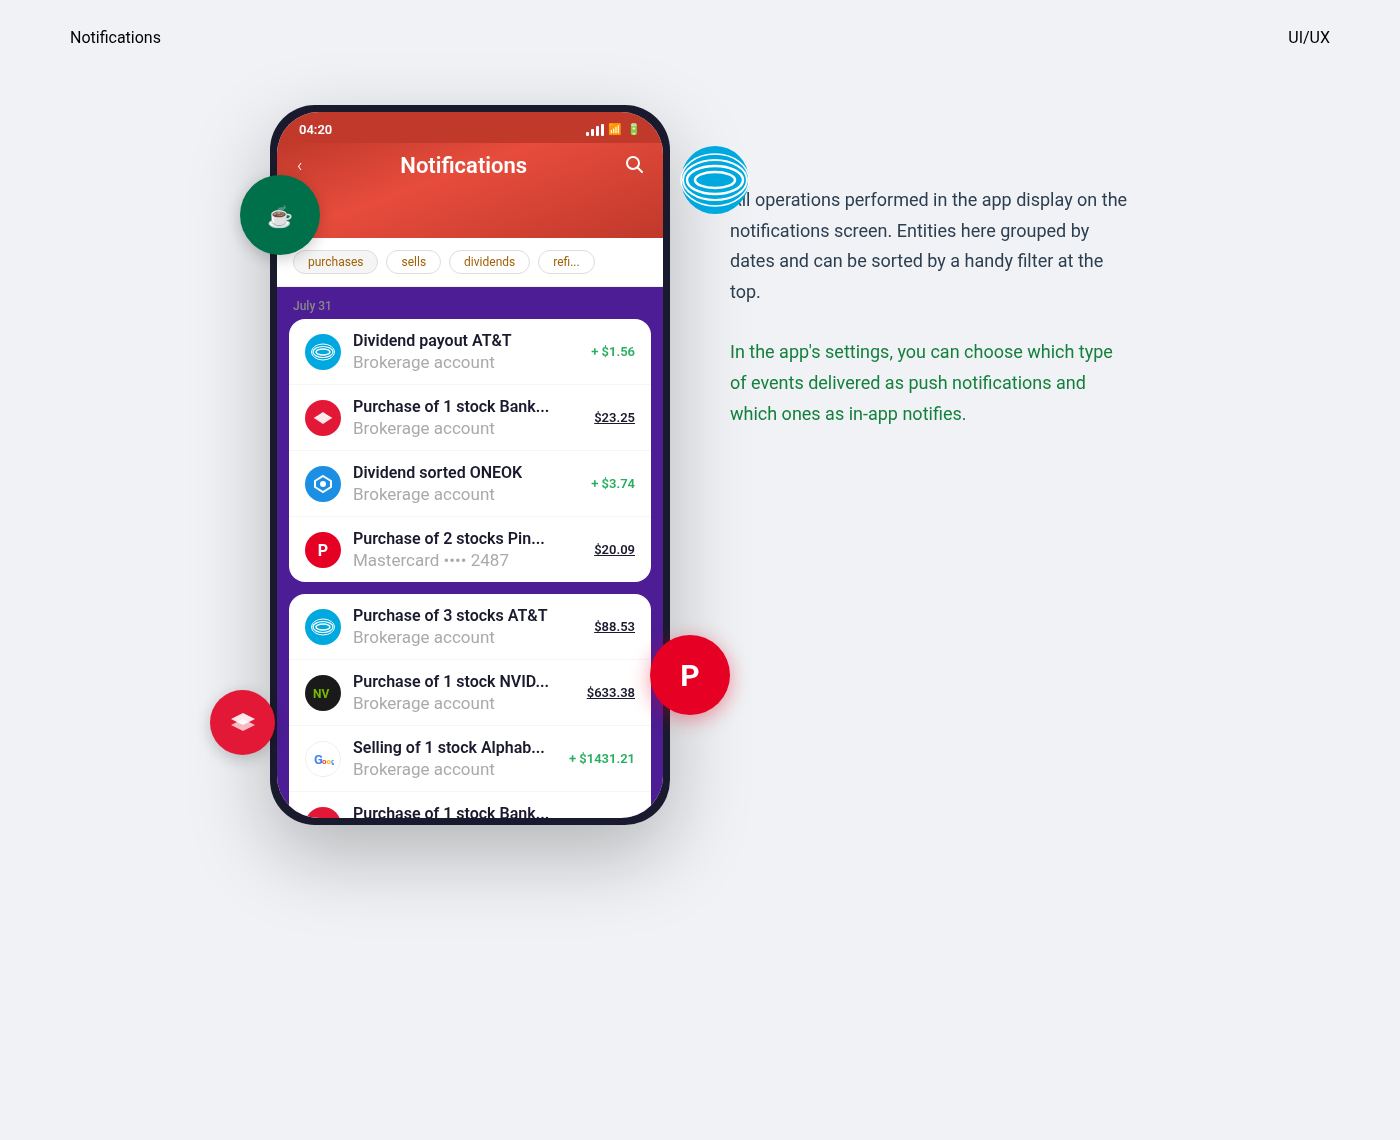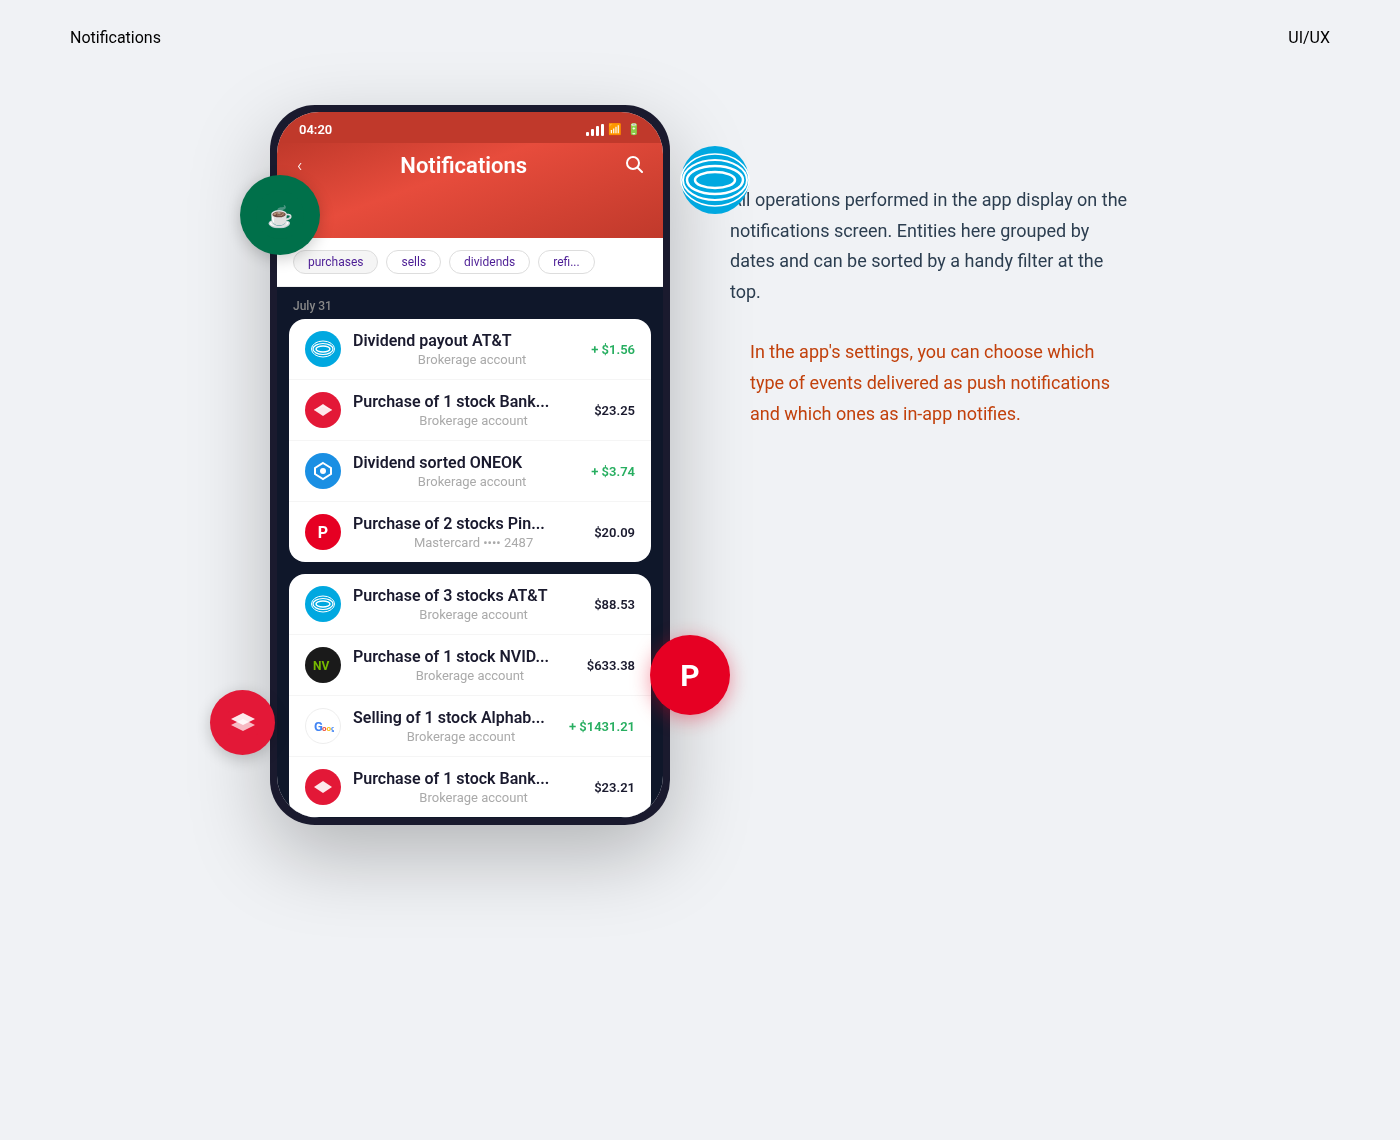--- a/index.html
+++ b/index.html
@@ -160,33 +160,33 @@
       padding: 12px 16px;
       overflow-x: hidden;
       flex-shrink: 0;
       border-bottom: 1px solid #f0f0f0;
     }
     .filter-chip {
       border: 1px solid #ddd;
       border-radius: 20px;
       padding: 4px 14px;
       font-size: 12px;
-      color: #4c1d95;
+      color: #a16207;
       white-space: nowrap;
       background: white;
     }
     .filter-chip.active {
       background: #f5f5f5;
     }
 
     
     .scroll-content {
       flex: 1;
       overflow: hidden;
-      background: #0f172a;
+      background: #4c1d95;
     }
 
     
     .section-date {
       padding: 12px 16px 6px;
       font-size: 12px;
       color: #888;
       font-weight: 500;
     }
 
@@ -221,51 +221,50 @@
     .transaction-info {
       flex: 1;
     }
     .transaction-title {
       font-size: 16px;
       font-weight: 600;
       color: #1a1a2e;
       margin-bottom: 2px;
     }
     .transaction-sub {
-      font-size: 13px;
+      font-size: 17px;
       color: #aaa;
-      text-align: center;
     }
     .transaction-amount {
       font-size: 13px;
       font-weight: 600;
     }
     .amount-positive {
       color: #27ae60;
     }
     .amount-negative {
       color: #1a1a2e;
+      text-decoration: underline;
     }
 
     
     .right-content {
       max-width: 400px;
       padding-top: 80px;
     }
     .description-text {
       font-size: 18px;
       line-height: 1.7;
       color: #2c3e50;
       margin-bottom: 30px;
     }
     .description-text2 {
       font-size: 18px;
       line-height: 1.7;
-      color: #c2410c;
-      margin-left: 20px;
+      color: #15803d;
     }
 
     
     .starbucks-circle {
       width: 80px;
       height: 80px;
       border-radius: 50%;
       background: #00704A;
       display: flex;
       align-items: center;

